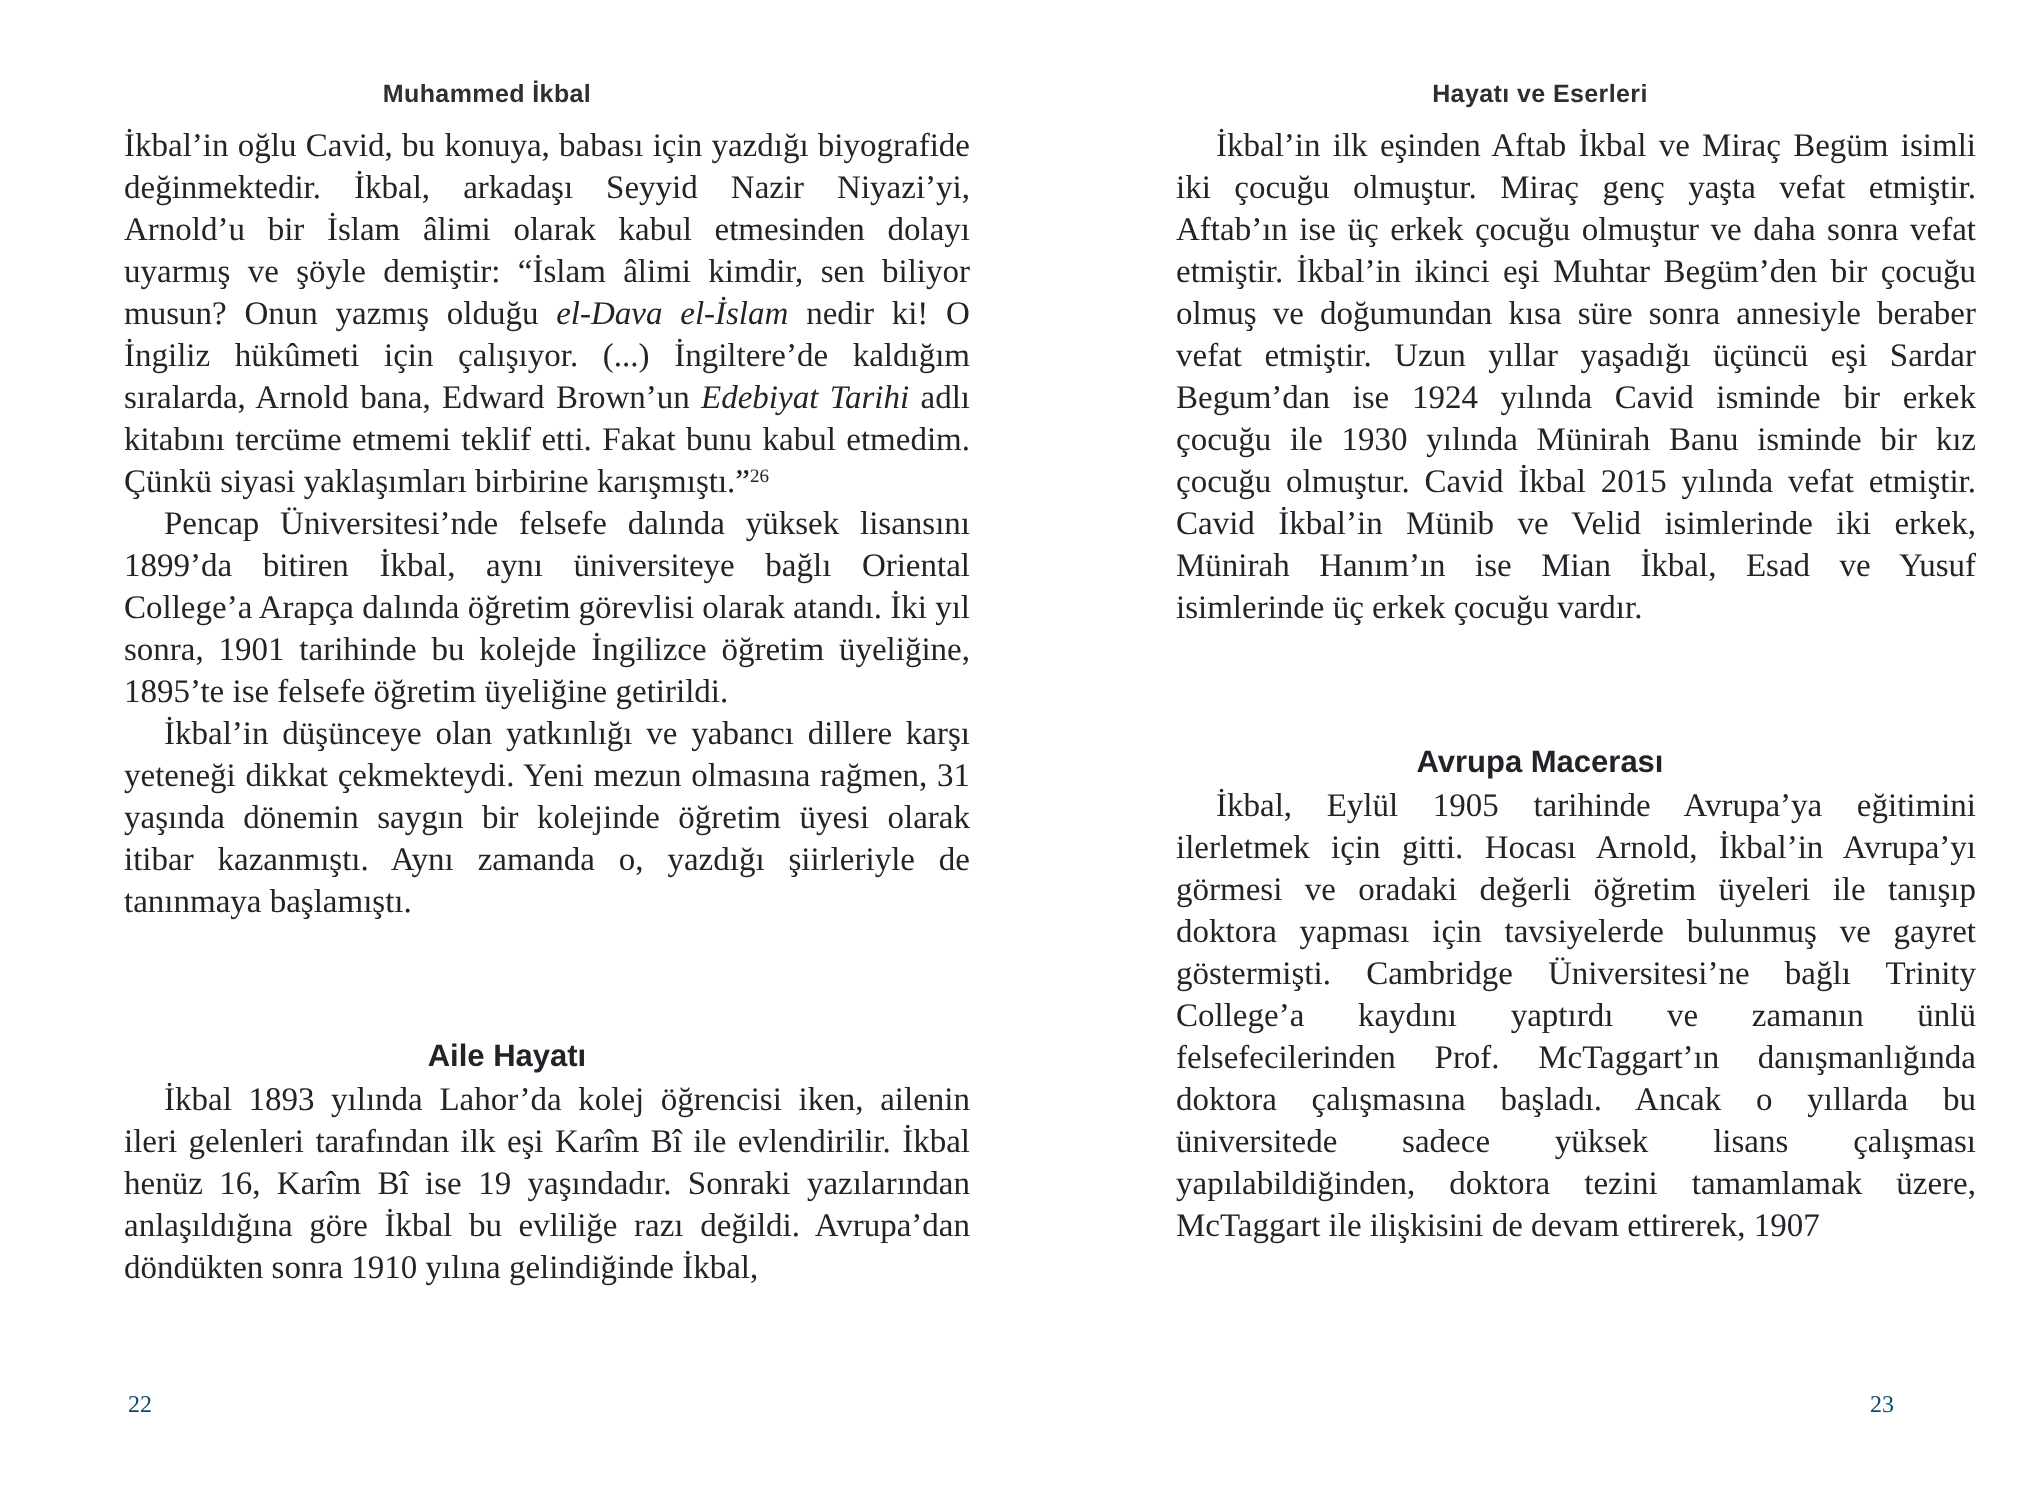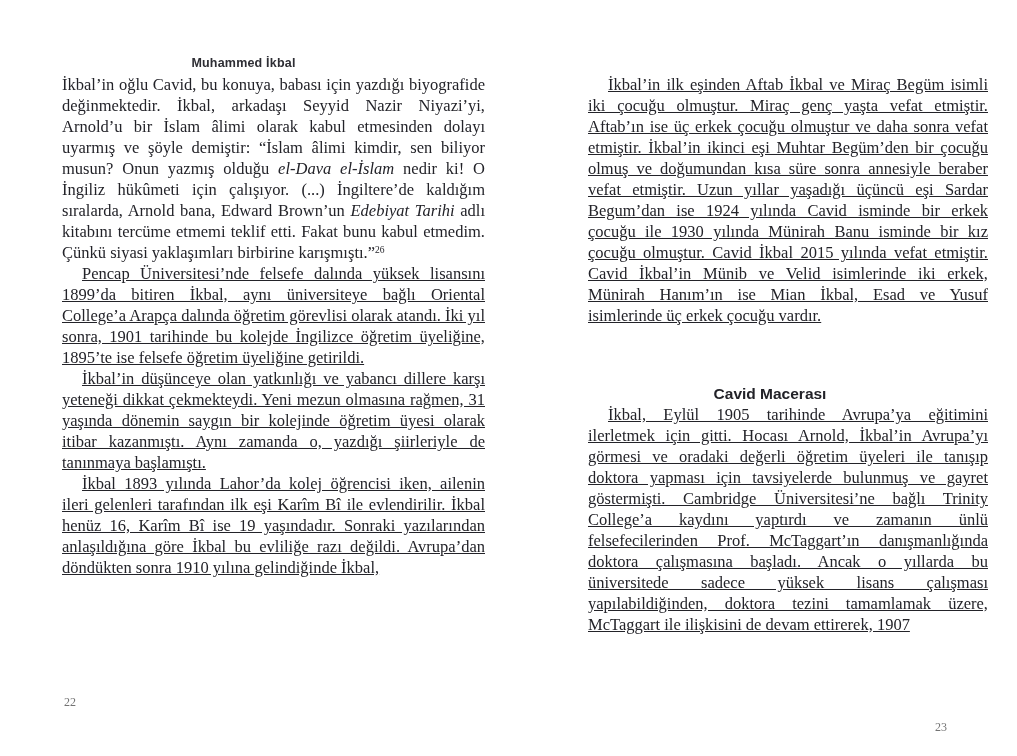--- a/index.html
+++ b/index.html
@@ -18,49 +18,49 @@
   .page {
     position: absolute;
     top: 0;
     height: 756px;
   }
   .page-left  { left: 62px;  width: 423px; }
   .page-right { left: 588px; width: 400px; }
 
   .running-head {
     position: absolute;
-    top: 56px;
+    top: 40px;
     left: 0;
     width: 100%;
     text-align: center;
     font-family: "Liberation Sans", sans-serif;
     font-weight: bold;
     font-size: 12.5px;
     letter-spacing: 0.2px;
     color: #2e2e34;
   }
   .rh-left  { transform: translateX(-30px); }
   .rh-right { transform: translateX(-18px); }
 
   .body-text {
     position: absolute;
-    top: 74px;
+    top: 62px;
     left: 0;
     width: 100%;
     color: #232329;
     font-size: 16.5px;
     line-height: 21px;
     text-align: justify;
     hyphens: none;
   }
   .para {
     margin: 0;
     padding: 0;
   }
-  .para.indent { text-indent: 20px; text-decoration: underline; }
+  .para.indent { text-indent: 20px; }
   .italic { font-style: italic; }
   .sup {
     font-size: 9.5px;
     vertical-align: 5px;
     line-height: 0;
   }
   .section-heading {
     margin: 57px 0 0 0;
     padding: 0;
     text-align: center;
@@ -70,44 +70,46 @@
     line-height: 21px;
     color: #222228;
   }
   .page-left  .section-heading { transform: translateX(-20px); }
   .page-right .section-heading { transform: translateX(-18px); }
 
   .page-number {
     position: absolute;
     top: 695px;
     font-size: 12px;
-    color: #737373;
+    color: #0c4a6e;
     font-family: "Liberation Serif", "DejaVu Serif", serif;
   }
   .pn-left  { left: 2px; }
-  .pn-right { right: 41px; margin-top: 25px; }
+  .pn-right { right: 41px; }
 </style>
 </head>
 <body>
 
 <div class="spread">
 
   <section class="page page-left">
     <div class="running-head rh-left">Muhammed İkbal</div>
     <div class="body-text">
         <p class="para"><span>İkbal’in oğlu Cavid, bu konuya, babası için yazdığı biyografide değinmektedir. İkbal, arkadaşı Seyyid Nazir Niyazi’yi, Arnold’u bir İslam âlimi olarak kabul etmesinden dolayı uyarmış ve şöyle demiştir: “İslam âlimi kimdir, sen biliyor musun? Onun yazmış olduğu </span><span class="italic">el-Dava el-İslam</span><span> nedir ki! O İngiliz hükûmeti için çalışıyor. (...) İngiltere’de kaldığım sıralarda, Arnold bana, Edward Brown’un </span><span class="italic">Edebiyat Tarihi</span><span> adlı kitabını tercüme etmemi teklif etti. Fakat bunu kabul etmedim. Çünkü siyasi yaklaşımları birbirine karışmıştı.”</span><span class="sup">26</span></p>
         <p class="para indent"><span>Pencap Üniversitesi’nde felsefe dalında yüksek lisansını 1899’da bitiren İkbal, aynı üniversiteye bağlı Oriental College’a Arapça dalında öğretim görevlisi olarak atandı. İki yıl sonra, 1901 tarihinde bu kolejde İngilizce öğretim üyeliğine, 1895’te ise felsefe öğretim üyeliğine getirildi.</span></p>
         <p class="para indent"><span>İkbal’in düşünceye olan yatkınlığı ve yabancı dillere karşı yeteneği dikkat çekmekteydi. Yeni mezun olmasına rağmen, 31 yaşında dönemin saygın bir kolejinde öğretim üyesi olarak itibar kazanmıştı. Aynı zamanda o, yazdığı şiirleriyle de tanınmaya başlamıştı.</span></p>
+        <h2 class="section-heading">Aile Hayatı</h2>
         <p class="para indent"><span>İkbal 1893 yılında Lahor’da kolej öğrencisi iken, ailenin ileri gelenleri tarafından ilk eşi Karîm Bî ile evlendirilir. İkbal henüz 16, Karîm Bî ise 19 yaşındadır. Sonraki yazılarından anlaşıldığına göre İkbal bu evliliğe razı değildi. Avrupa’dan döndükten sonra 1910 yılına gelindiğinde İkbal,</span></p>
       </div>
     <div class="page-number pn-left">22</div>
   </section>
 
   <section class="page page-right">
+    <div class="running-head rh-right">Hayatı ve Eserleri</div>
     <div class="body-text">
         <p class="para indent"><span>İkbal’in ilk eşinden Aftab İkbal ve Miraç Begüm isimli iki çocuğu olmuştur. Miraç genç yaşta vefat etmiştir. Aftab’ın ise üç erkek çocuğu olmuştur ve daha sonra vefat etmiştir. İkbal’in ikinci eşi Muhtar Begüm’den bir çocuğu olmuş ve doğumundan kısa süre sonra annesiyle beraber vefat etmiştir. Uzun yıllar yaşadığı üçüncü eşi Sardar Begum’dan ise 1924 yılında Cavid isminde bir erkek çocuğu ile 1930 yılında Münirah Banu isminde bir kız çocuğu olmuştur. Cavid İkbal 2015 yılında vefat etmiştir. Cavid İkbal’in Münib ve Velid isimlerinde iki erkek, Münirah Hanım’ın ise Mian İkbal, Esad ve Yusuf isimlerinde üç erkek çocuğu vardır.</span></p>
-        <h2 class="section-heading">Cavid Macerası</h2>
+        <h2 class="section-heading">Avrupa Macerası</h2>
         <p class="para indent"><span>İkbal, Eylül 1905 tarihinde Avrupa’ya eğitimini ilerletmek için gitti. Hocası Arnold, İkbal’in Avrupa’yı görmesi ve oradaki değerli öğretim üyeleri ile tanışıp doktora yapması için tavsiyelerde bulunmuş ve gayret göstermişti. Cambridge Üniversitesi’ne bağlı Trinity College’a kaydını yaptırdı ve zamanın ünlü felsefecilerinden Prof. McTaggart’ın danışmanlığında doktora çalışmasına başladı. Ancak o yıllarda bu üniversitede sadece yüksek lisans çalışması yapılabildiğinden, doktora tezini tamamlamak üzere, McTaggart ile ilişkisini de devam ettirerek, 1907</span></p>
       </div>
     <div class="page-number pn-right">23</div>
   </section>
 
 </div>
 
 </body></html>

